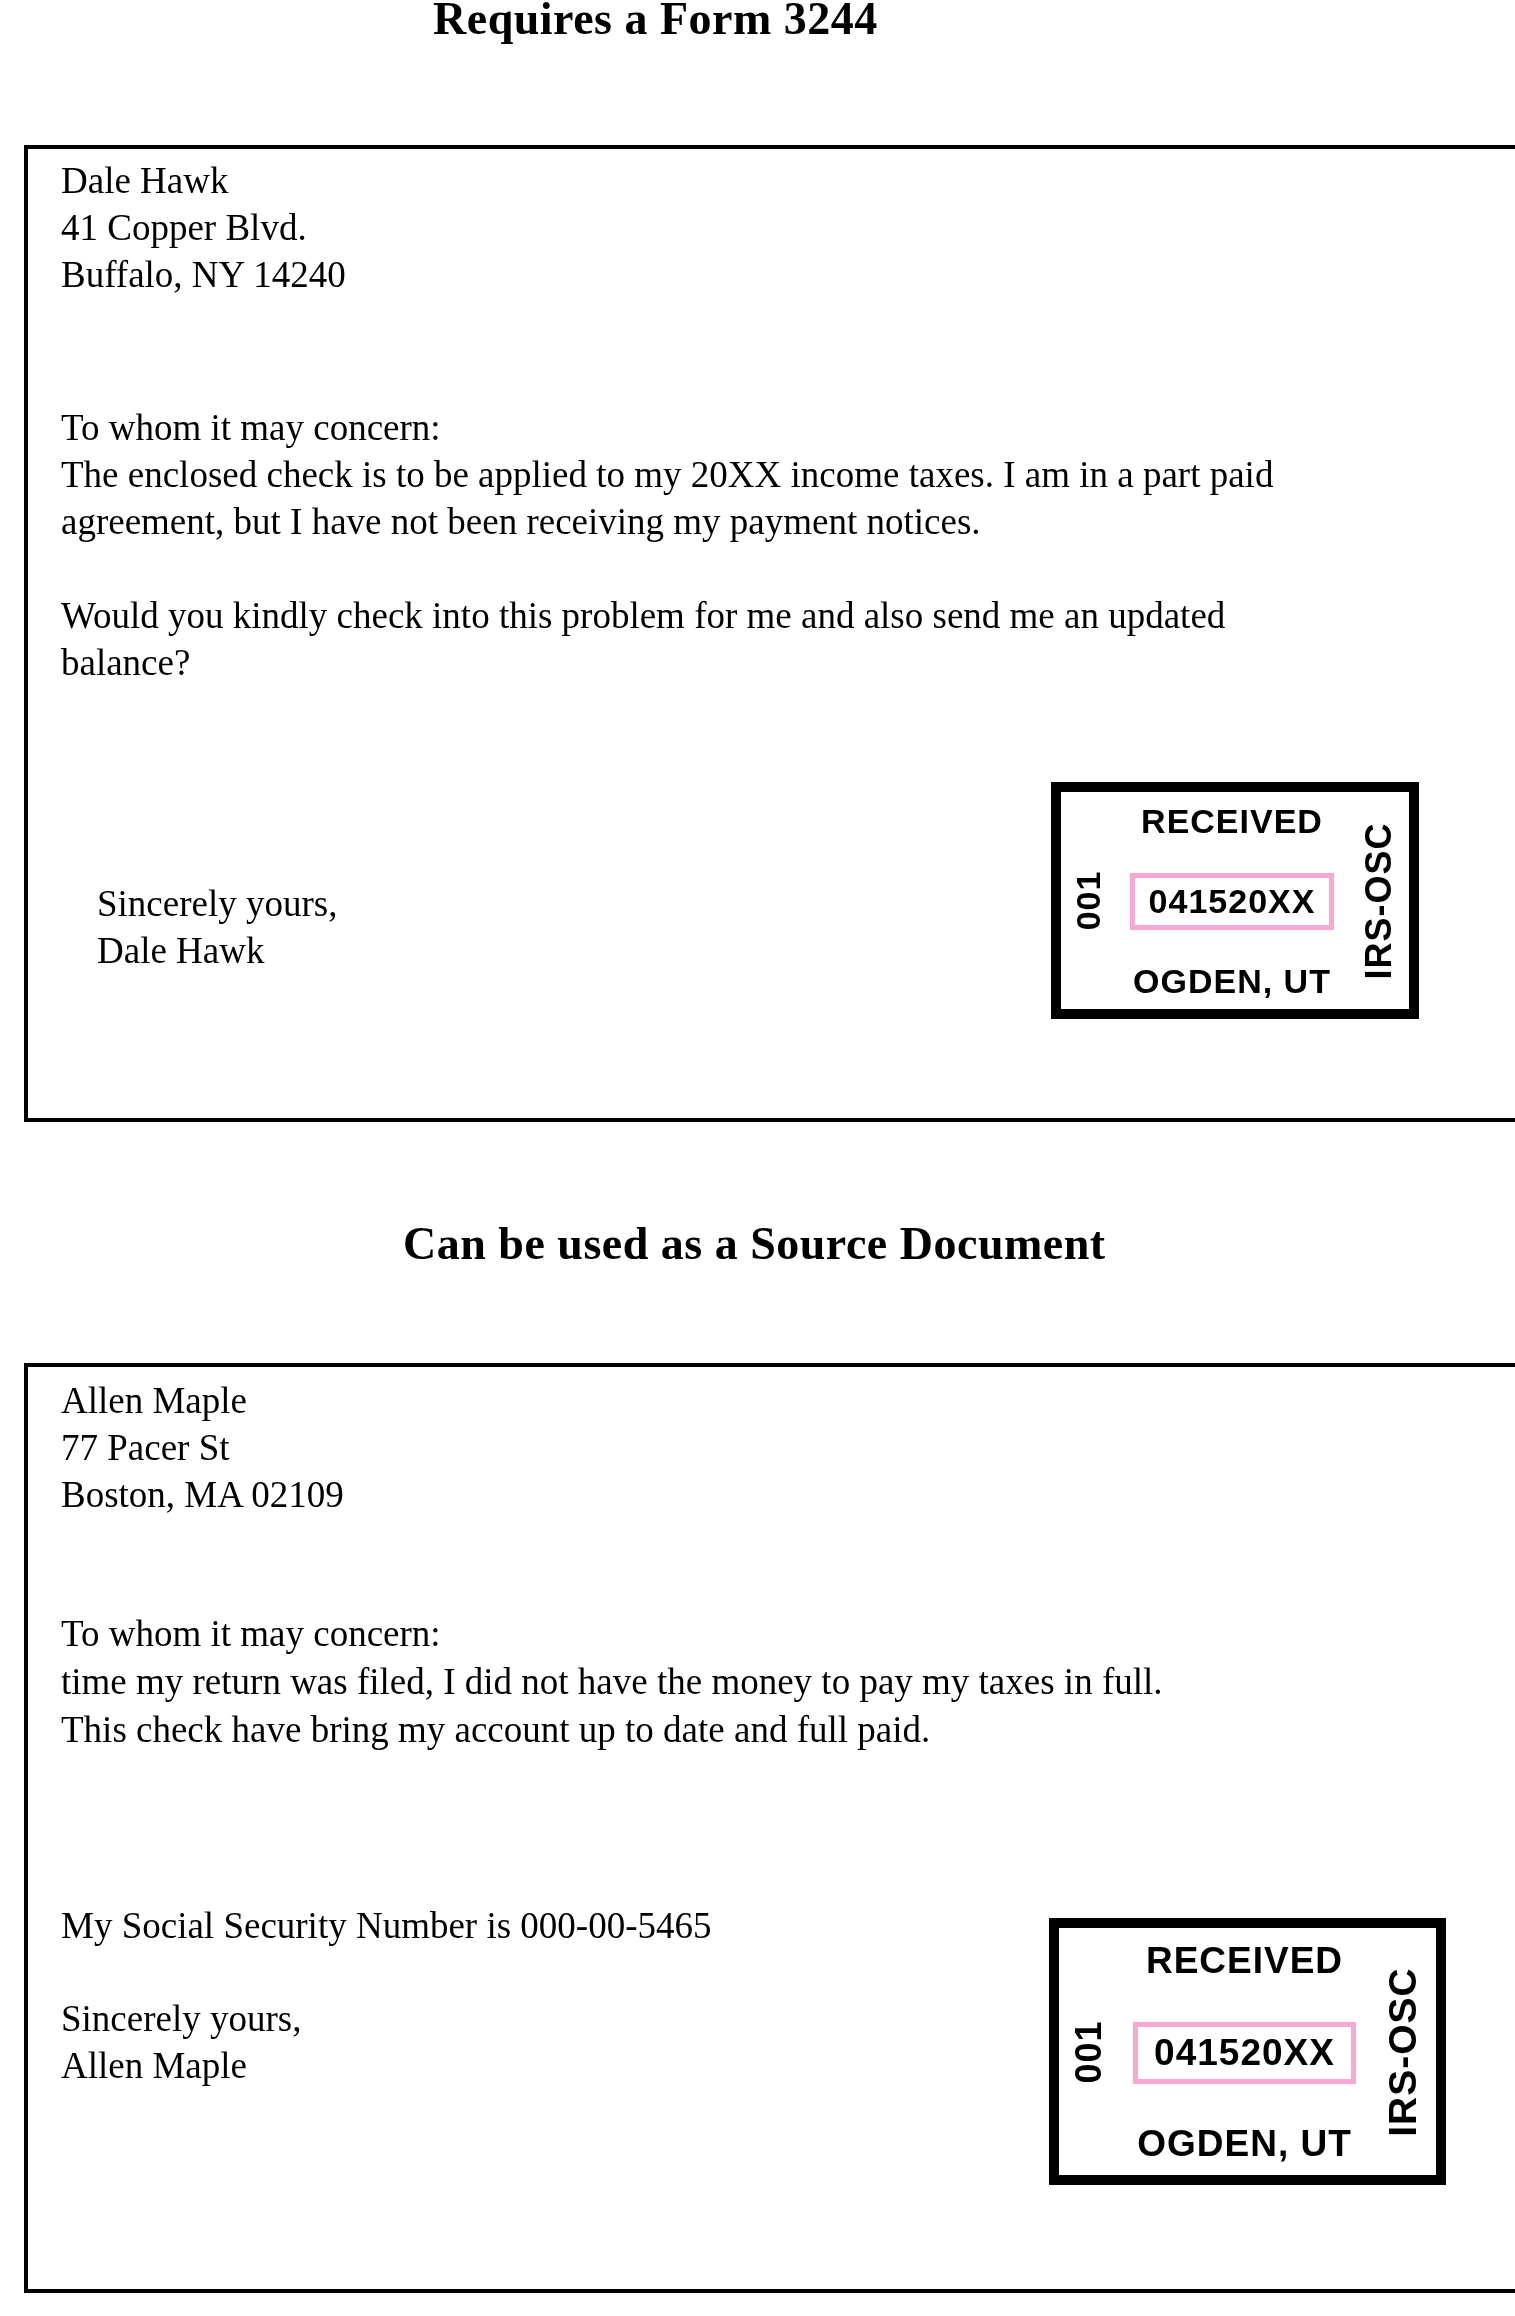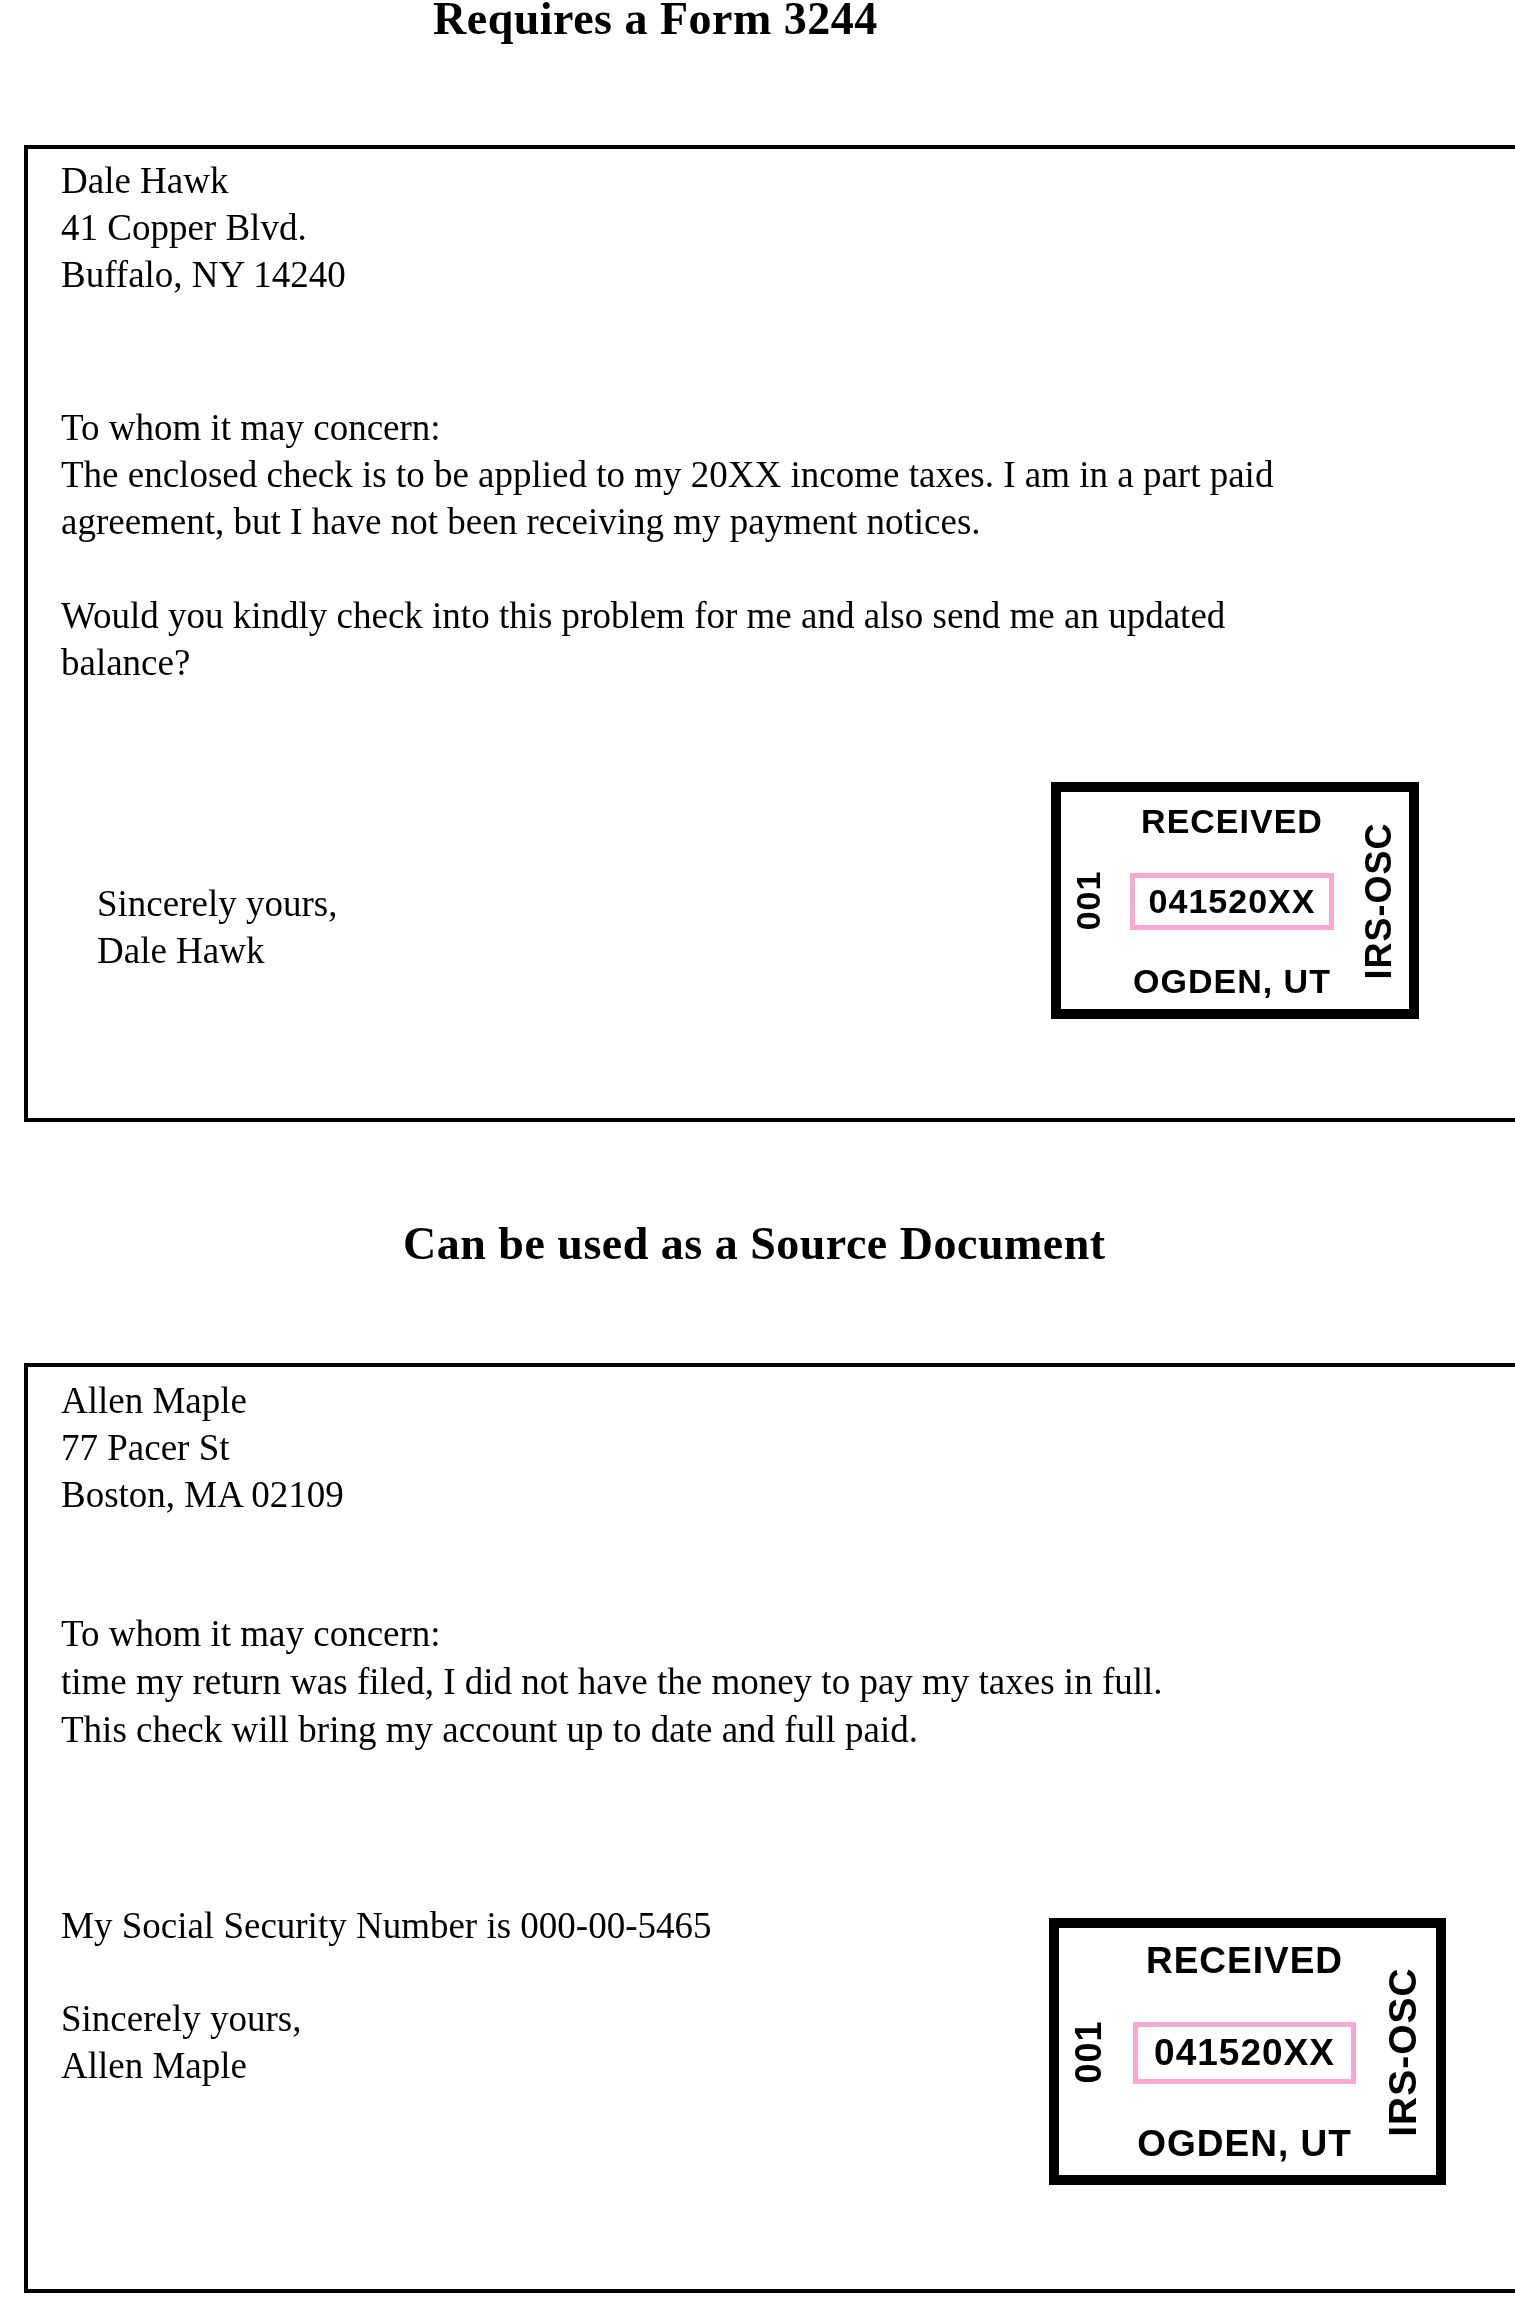--- a/index.html
+++ b/index.html
@@ -173,21 +173,21 @@
 
     <div class="text-block" id="addr-2">
       <div>Allen Maple</div>
       <div>77 Pacer St</div>
       <div>Boston, MA 02109</div>
     </div>
 
     <div class="text-block" id="para1-2">
       <div>To whom it may concern:</div>
       <div>time my return was filed, I did not have the money to pay my taxes in full.</div>
-      <div>This check will bring my account up to date and full paid.</div>
+      <div>This check have bring my account up to date and full paid.</div>
     </div>
 
     <div class="text-block" id="ssn-2">My Social Security Number is 000-00-5465</div>
 
     <div class="text-block" id="closing-2">
       <div>Sincerely yours,</div>
       <div>Allen Maple</div>
     </div>
 
     <div class="stamp" id="stamp-2">

